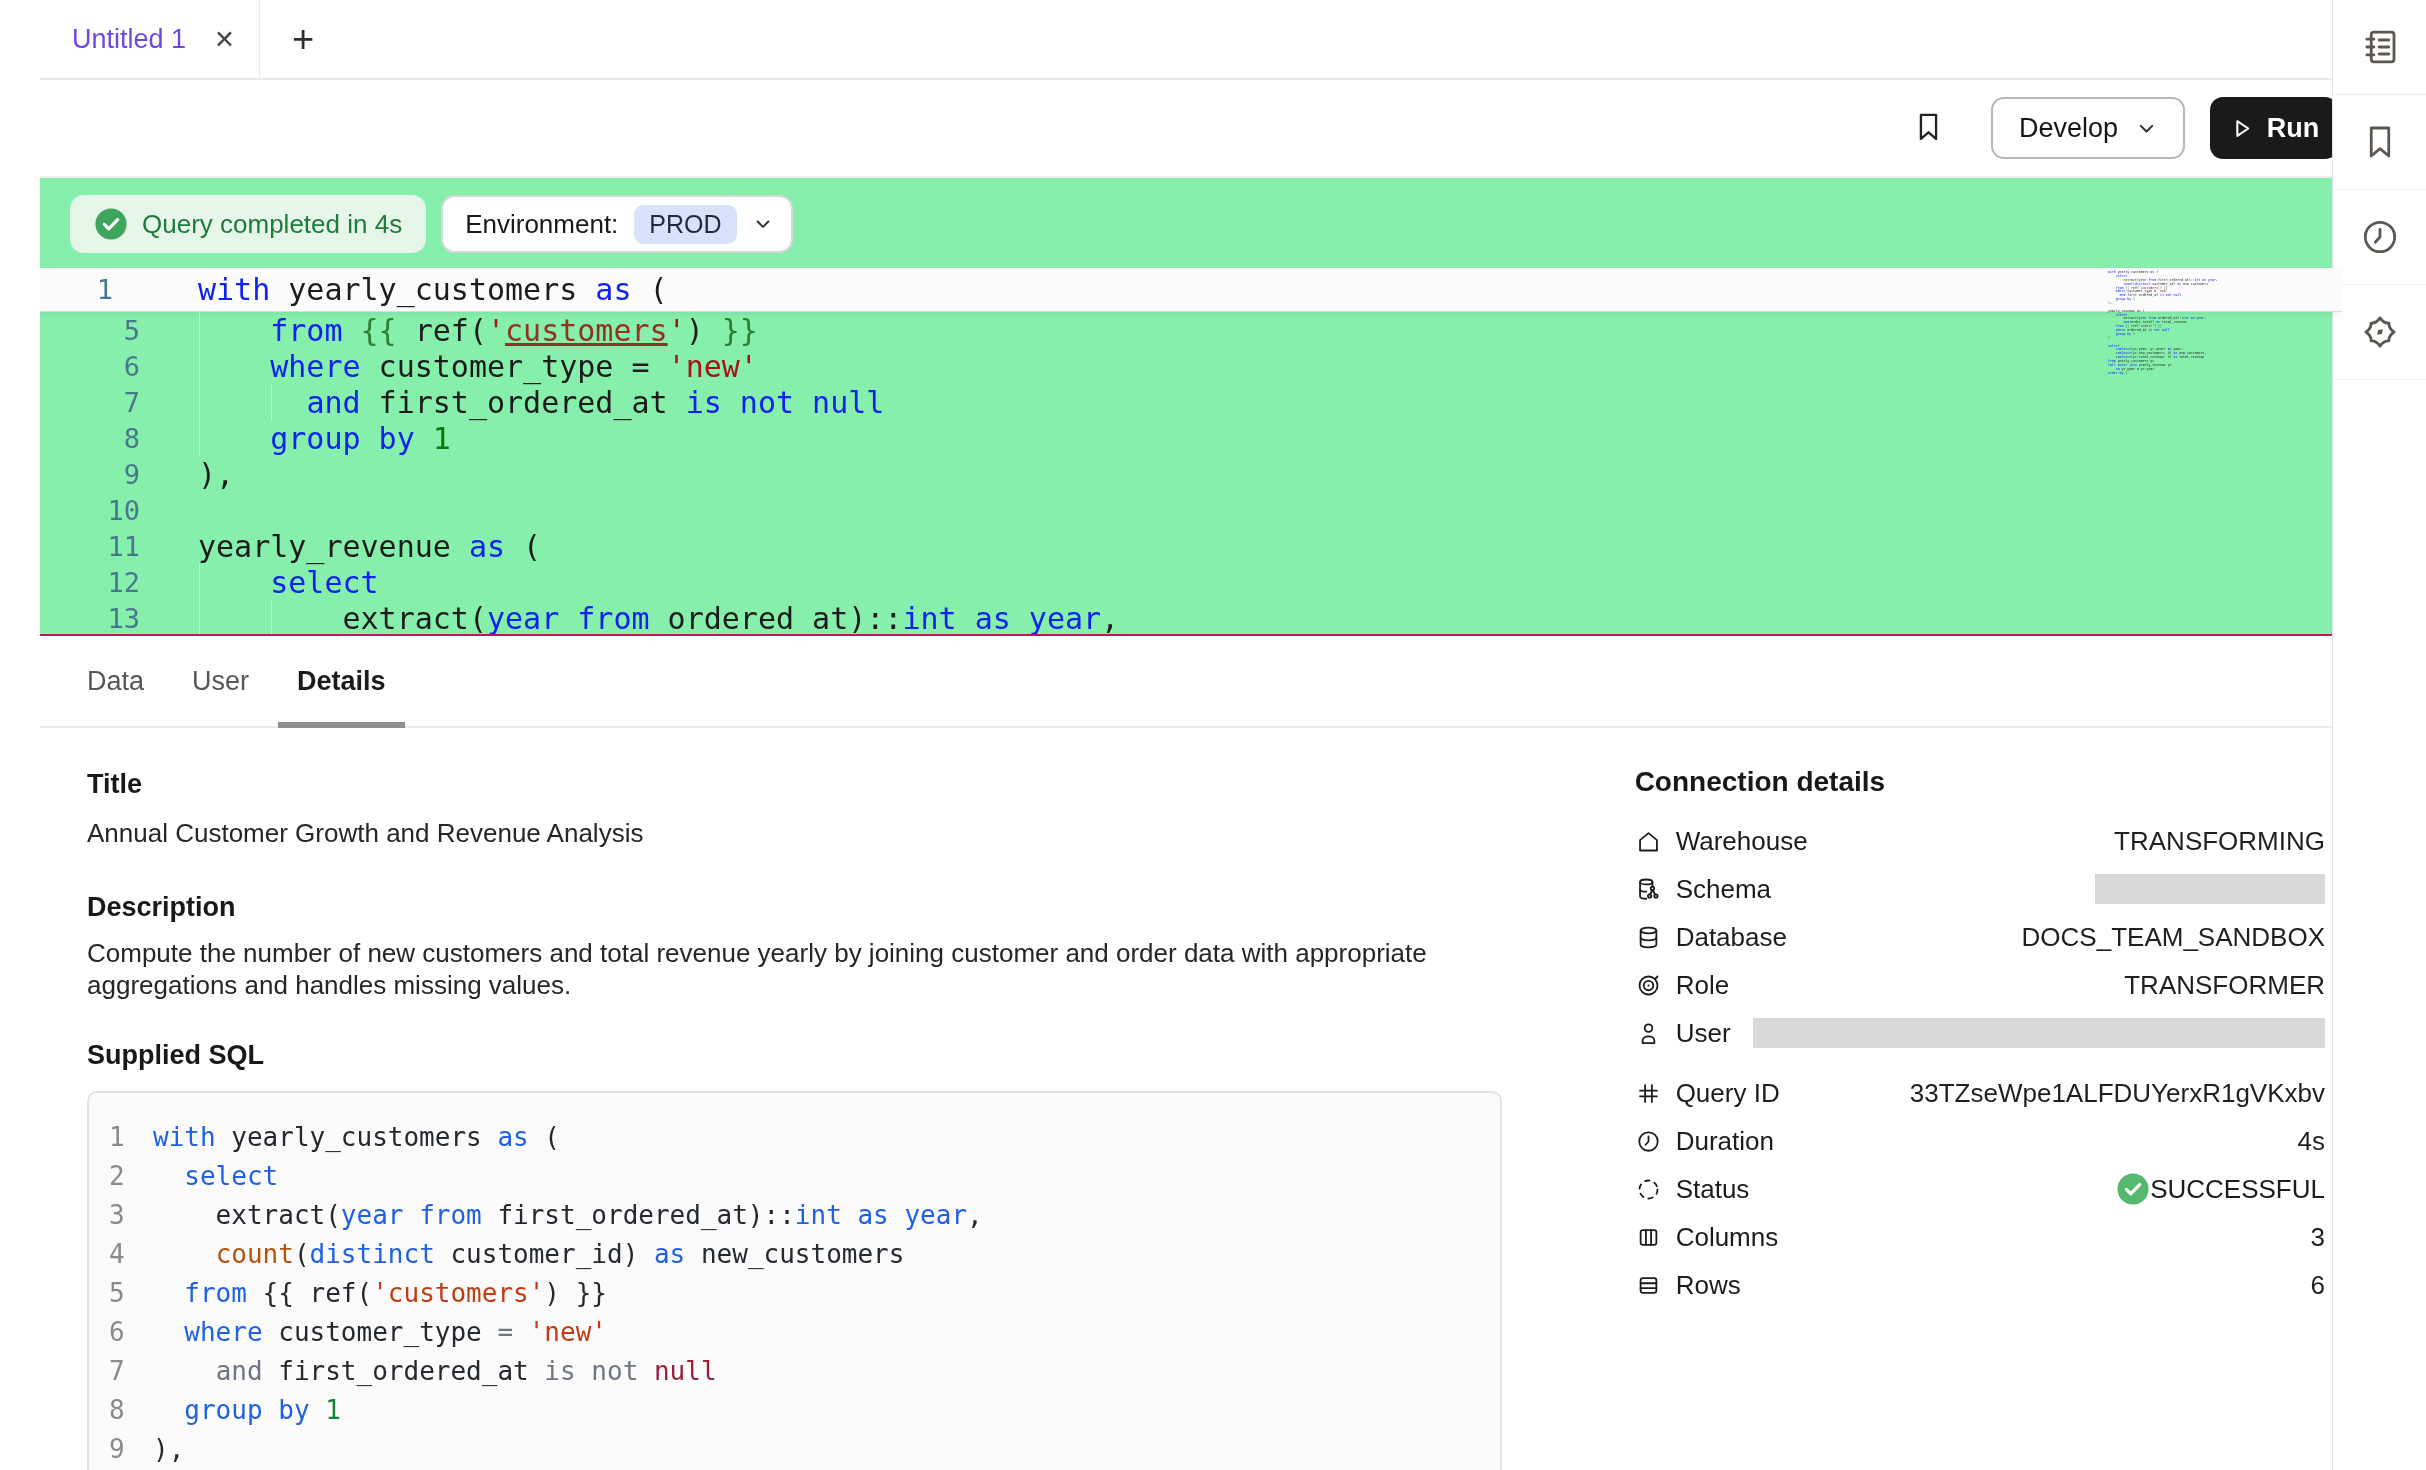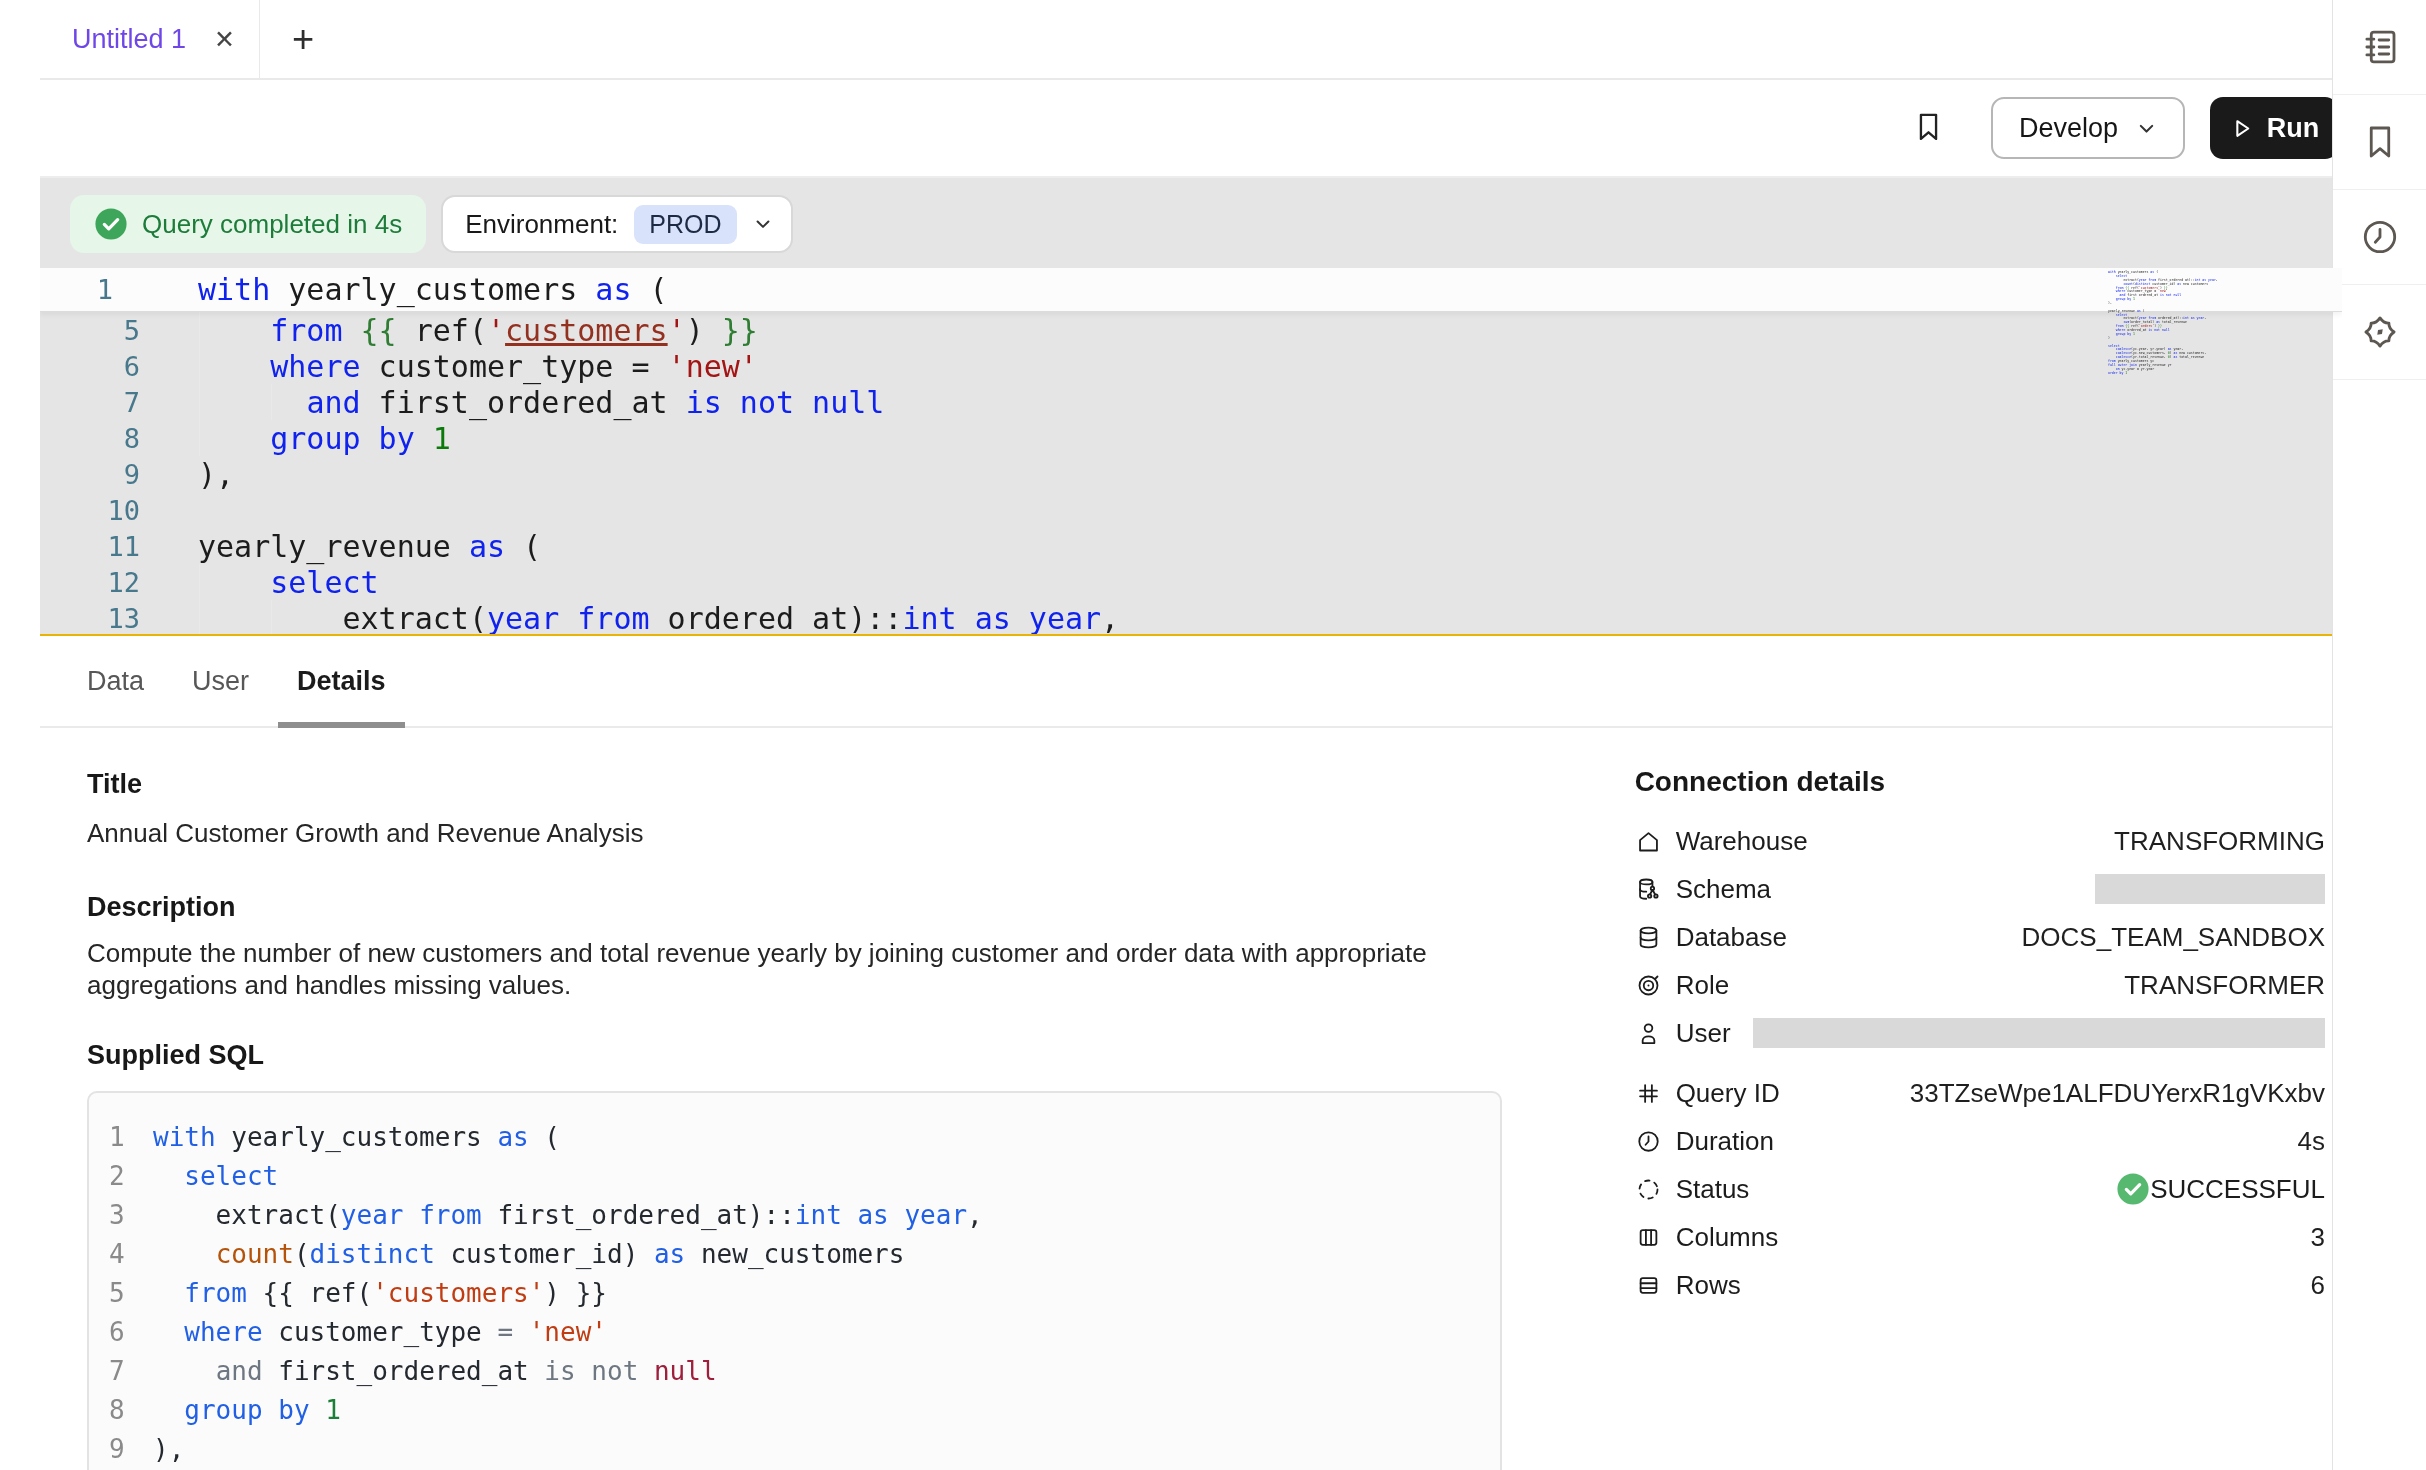--- a/index.html
+++ b/index.html
@@ -26,21 +26,21 @@
   
   .toolbar { height:98px; border-bottom:2px solid #ededed; display:flex; align-items:center; justify-content:flex-end; padding-right:34px; }
   .bookmark-btn { background:none; border:none; cursor:pointer; color:#222; margin-right:46px; padding:0; }
   .bookmark-btn svg { width:33px; height:35px; }
   .develop-btn { height:62px; padding:0 26px; border:2px solid #b6b6b6; border-radius:13px; background:#fff; display:flex; align-items:center; gap:18px; font-size:27px; color:#161616; margin-right:25px; cursor:pointer; font-family:inherit; }
   .develop-btn svg { width:21px; height:21px; color:#333; }
   .run-btn { height:62px; width:128px; background:#1a1a1a; border:none; border-radius:13px; color:#fff; display:flex; align-items:center; justify-content:center; gap:13px; font-size:27px; font-weight:600; cursor:pointer; font-family:inherit; }
   .run-btn svg { width:25px; height:25px; }
 
   
-  .editor-pane { position:relative; height:458px; border-bottom:2px solid #eab308; background:#e5e5e5; }
+  .editor-pane { position:relative; height:458px; border-bottom:2px solid #be185d; background:#86efac; }
   .status-row { position:absolute; top:17px; left:30px; display:flex; gap:15px; align-items:center; z-index:6; }
   .pill-success { height:58px; background:#e6f6e9; border-radius:14px; display:flex; align-items:center; gap:14px; padding:0 24px; color:#1e7c3a; font-size:26px; font-weight:500; }
   .pill-success svg { width:34px; height:34px; }
   .env { height:58px; border:2px solid #d8d8d8; border-radius:14px; background:#fff; display:flex; align-items:center; gap:16px; padding:0 18px 0 22px; font-size:26px; color:#191919; cursor:pointer; }
   .env-chip { background:#d9e2fb; color:#1d2a44; border-radius:9px; padding:5px 15px; font-size:25px; font-weight:500; }
   .env svg { width:20px; height:20px; color:#333; }
 
   .code-region { position:absolute; left:0; top:90px; width:2302px; bottom:0; font-family:"DejaVu Sans Mono", monospace; font-size:30px; overflow:hidden; }
   .sticky { position:relative; z-index:3; background:#fcfcfc; border-bottom:1px solid #dcdcdc; box-shadow:0 3px 5px rgba(0,0,0,0.05); }
   .sticky .code-line { height:43px; }

